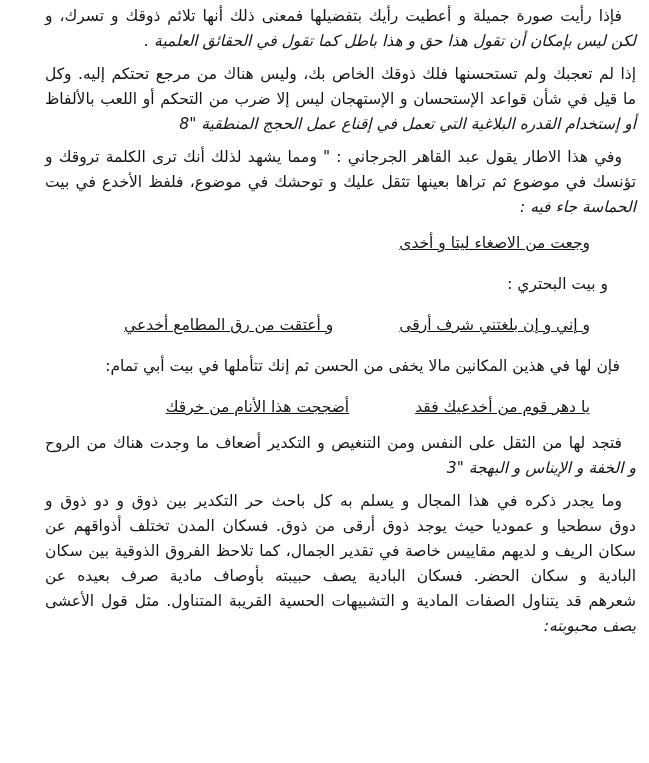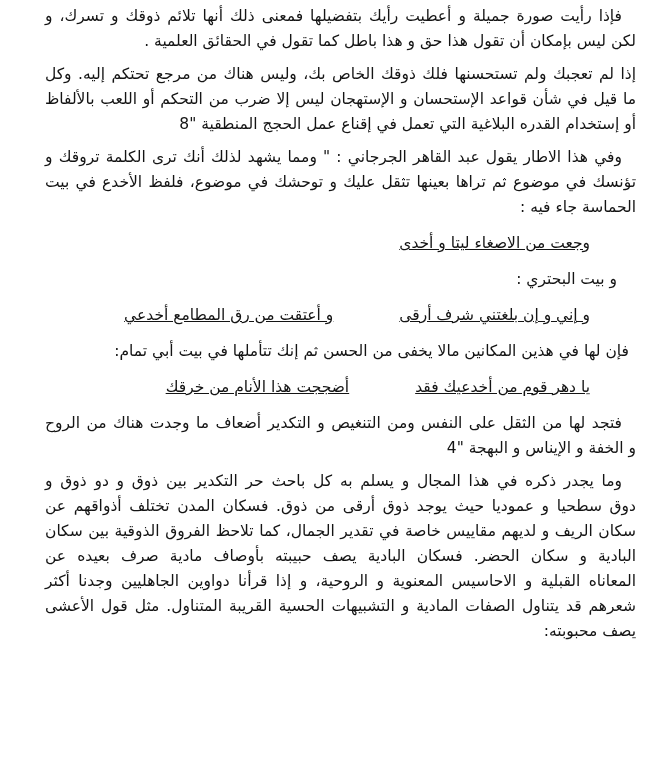--- a/index.html
+++ b/index.html
@@ -16,22 +16,22 @@
   .content {
     position: absolute;
     top: 0; left: 0; right: 0;
     padding: 4px 13px 0 45px;
     font-size: 15.5px;
     line-height: 25px;
   }
   .para { margin: 0 0 8px 0; }
   .line { text-align: justify; text-align-last: justify; }
   .line.first { text-indent: 14px; }
-  .line.last { text-align-last: right; }
-  .solo { text-align: right; margin: 7px; }
+  .line.last { text-align-last: right; font-style: italic; }
+  .solo { text-align: right; margin: 16px; }
   .solo.indent { padding-right: 12px; }
   .verse {
     display: flex;
     gap: 66px;
     padding-right: 46px;
     margin: 11px 0;
   }
   .hemi { white-space: nowrap; text-decoration: underline; }
   .rule {
     position: absolute;
@@ -86,29 +86,28 @@
 
     <div class="solo">فإن لها في هذين المكانين مالا يخفى من الحسن ثم إنك تتأملها في بيت أبي تمام:</div>
 
     <div class="verse">
       <span class="hemi">يا دهر قوم من أخدعيك فقد</span>
       <span class="hemi">أضججت هذا الأنام من خرقك</span>
     </div>
 
     <div class="para">
       <div class="line first">فتجد لها من الثقل على النفس ومن التنغيص و التكدير أضعاف ما وجدت هناك من الروح</div>
-      <div class="line last">و الخفة و الإيناس و البهجة "4</div>
+      <div class="line last">و الخفة و الإيناس و البهجة "3</div>
     </div>
 
     <div class="para">
       <div class="line first">وما يجدر ذكره في هذا المجال و يسلم به كل باحث حر التكدير بين ذوق و دو ذوق و</div>
       <div class="line">دوق سطحيا و عموديا حيث يوجد ذوق أرقى من ذوق. فسكان المدن تختلف أذواقهم عن</div>
       <div class="line">سكان الريف و لديهم مقاييس خاصة في تقدير الجمال، كما تلاحظ الفروق الذوقية بين سكان</div>
       <div class="line">البادية و سكان الحضر. فسكان البادية يصف حبيبته بأوصاف مادية صرف بعيده عن</div>
-      <div class="line">المعاناه القبلية و الاحاسيس المعنوية و الروحية، و إذا قرأنا دواوين الجاهليين وجدنا أكثر</div>
       <div class="line">شعرهم قد يتناول الصفات المادية و التشبيهات الحسية القريبة المتناول. مثل قول الأعشى</div>
       <div class="line last">يصف محبوبته:</div>
     </div>
 
   </div>
 
   <div class="rule rule-a"></div>
   <div class="rule rule-b"></div>
 
   <div class="footnotes">

